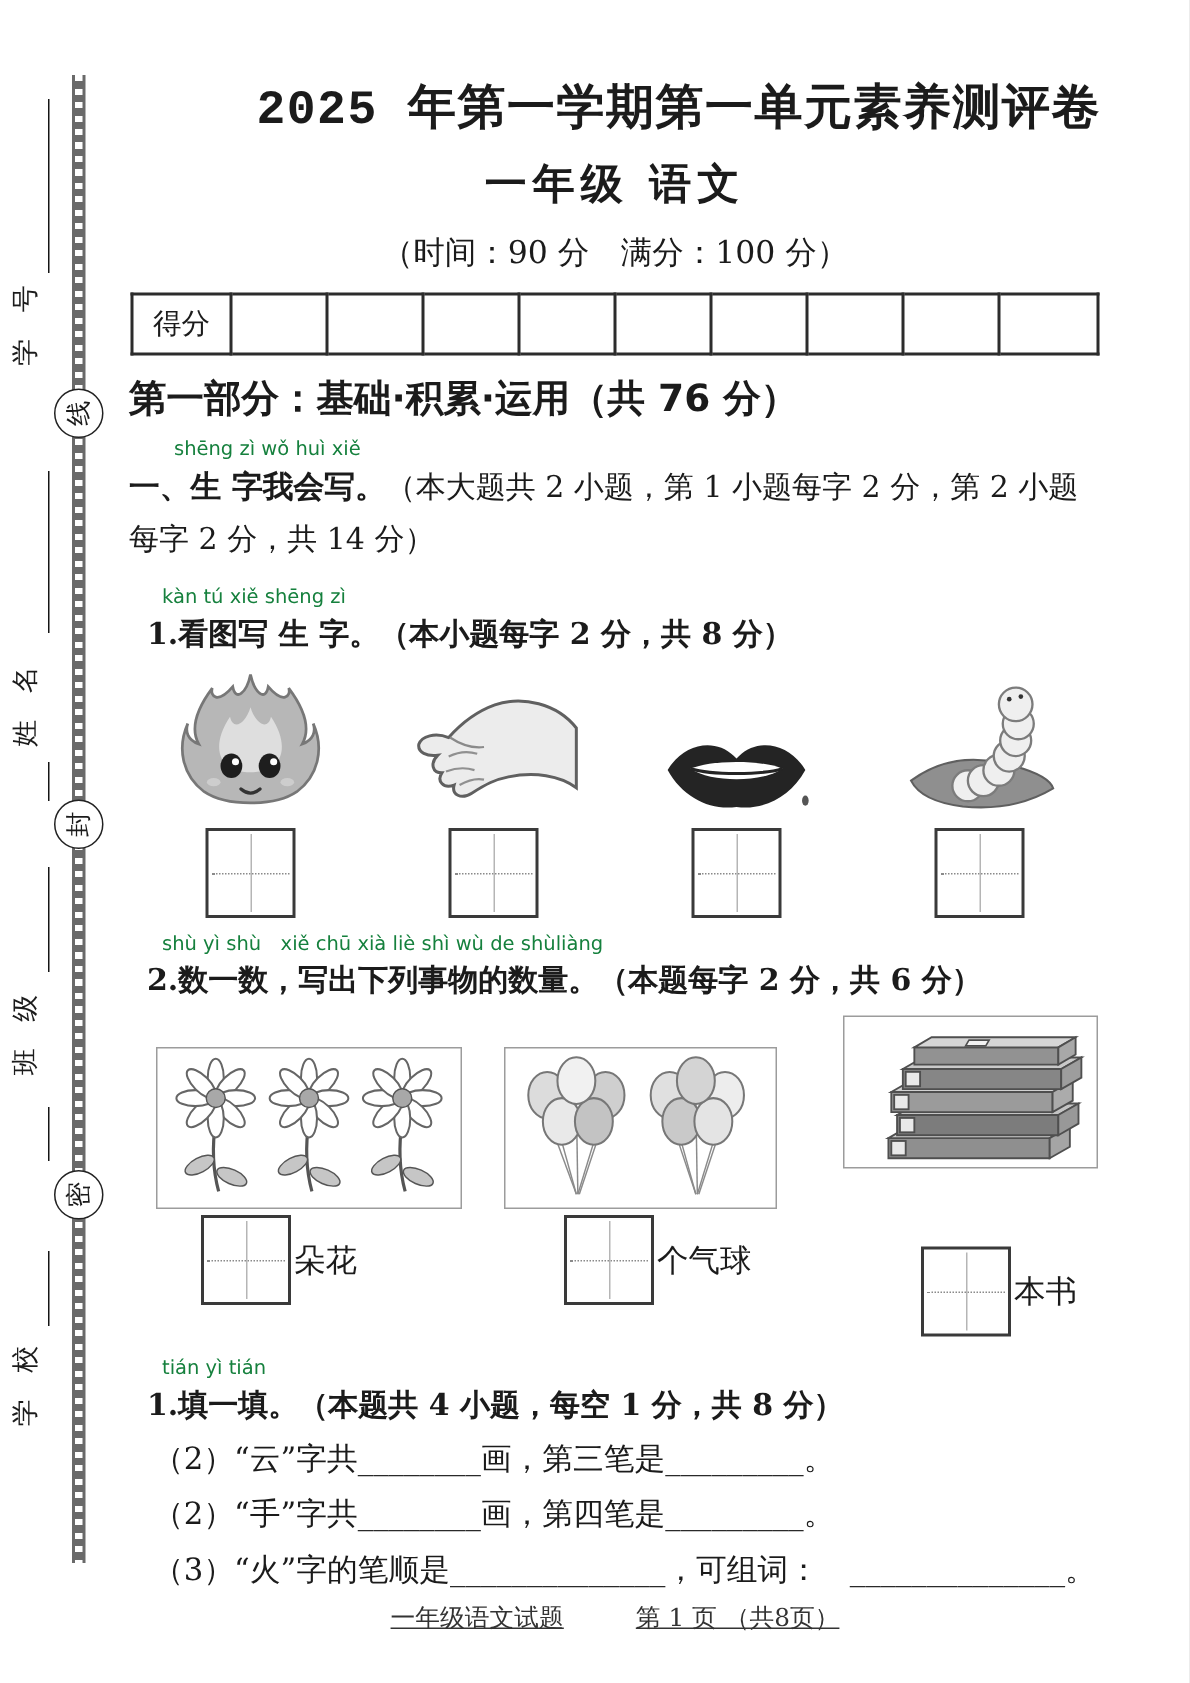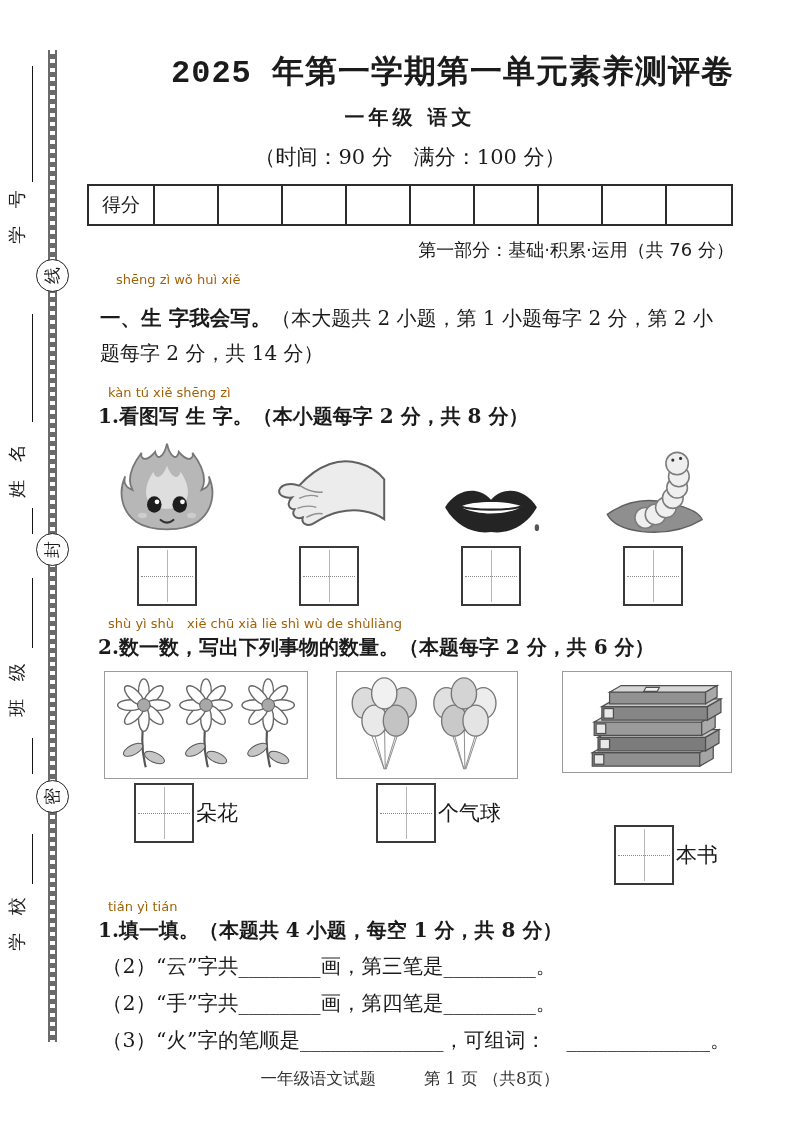--- a/index.html
+++ b/index.html
@@ -21,60 +21,60 @@
   .stamp{position:absolute;left:36px;width:31px;height:31px;border:1.6px solid #222;
       border-radius:50%;background:#fff;display:flex;align-items:center;justify-content:center;
       font-size:17px;transform:rotate(-90deg);z-index:2;}
   .st1{top:259px;} .st2{top:533px;} .st3{top:780px;}
 
   
   .content{position:absolute;left:86px;top:0;width:648px;}
   .title{margin:50px 0 0;text-align:right;font-family:Liberation Mono, monospace;
       font-weight:bold;font-size:32px;letter-spacing:1px;}
   .subtitle{margin:10px 0 0;text-align:center;font-family:"DejaVu Sans",sans-serif;
-      font-weight:bold;font-size:20px;letter-spacing:4px;}
+      font-weight:bold;font-size:28px;letter-spacing:4px;}
   .meta{margin:12px 0 0;text-align:center;font-size:21px;}
 
   table.score{border-collapse:collapse;table-layout:fixed;width:642px;margin:13px auto 0;}
   table.score td{border:2px solid #2c2c2c;height:38px;text-align:center;font-size:19px;padding:0;}
 
-  .part-heading{margin:12px 0 0;text-align:right;font-family:"DejaVu Sans",sans-serif;
-      font-weight:normal;font-size:18px;}
-
-  .pinyin{font-family:"DejaVu Sans",sans-serif;font-size:13px;color:#a16207;line-height:15px;margin:0;}
+  .part-heading{margin:12px 0 0;text-align:left;font-family:"DejaVu Sans",sans-serif;
+      font-weight:bold;font-size:25px;}
+
+  .pinyin{font-family:"DejaVu Sans",sans-serif;font-size:13px;color:#15803d;line-height:15px;margin:0;}
   .pad30{padding-left:30px;} .pad22{padding-left:22px;}
-  .sec-para{margin:14px;font-size:20px;line-height:35px;}
+  .sec-para{margin:0;font-size:20px;line-height:35px;}
   .sec-title{font-family:"DejaVu Sans",sans-serif;font-weight:bold;font-size:20.5px;}
   .q-line{margin:0 0 0 12px;font-size:20px;line-height:32px;font-weight:bold;}
   .mt14{margin-top:14px;} .mt10{margin-top:10px;}
 
   
   .tzg{width:56px;height:56px;border:2px solid #3a3a3a;position:relative;background:#fff;flex:none;}
   .tzg::before{content:"";position:absolute;left:2px;right:2px;top:50%;border-top:1.5px dotted #8a8a8a;}
   .tzg::after{content:"";position:absolute;top:2px;bottom:2px;left:50%;border-left:1px solid #b5b5b5;}
 
   .fig-row{display:flex;justify-content:space-between;margin:8px 6px 0;}
   .fig-cell{width:150px;display:flex;flex-direction:column;align-items:center;}
   .fig-art{height:100px;display:flex;align-items:flex-end;justify-content:center;}
   .fig-cell .tzg{margin-top:6px;}
 
-  .pic-row{display:flex;align-items:flex-start;margin-top:8px;}
+  .pic-row{display:flex;align-items:center;margin-top:8px;}
   .pic-col{display:flex;flex-direction:column;}
   .pc1{margin-left:18px;} .pc2{margin-left:28px;} .pc3{margin-left:44px;gap:48px;}
   .pic-box{border:1.5px solid #9c9c9c;display:flex;align-items:center;justify-content:center;
       background:#fff;}
   .pb1{width:202px;height:106px;} .pb2{width:180px;height:106px;} .pb3{width:168px;height:100px;}
   .ans-group{display:flex;align-items:center;margin-top:4px;}
   .ag1{margin-left:30px;} .ag2{margin-left:40px;} .ag3{margin-left:52px;}
   .ans-label{font-size:21px;margin-left:2px;white-space:nowrap;}
 
   .sub-item{margin:3px 0 0 16px;font-size:20.5px;line-height:34px;}
 
   .footer{position:absolute;left:86px;width:648px;top:1068px;display:flex;
-      justify-content:center;gap:48px;font-size:16.5px;color:#333;}
+      justify-content:center;gap:48px;font-size:16.5px;color:#333;text-decoration:underline;}
 </style>
 </head>
 <body>
 
 <div class="page">
 
   <div>
     <div class="seal-strip"></div>
     <div class="fill-line fl1"></div>
     <div class="fill-line fl2"></div>

